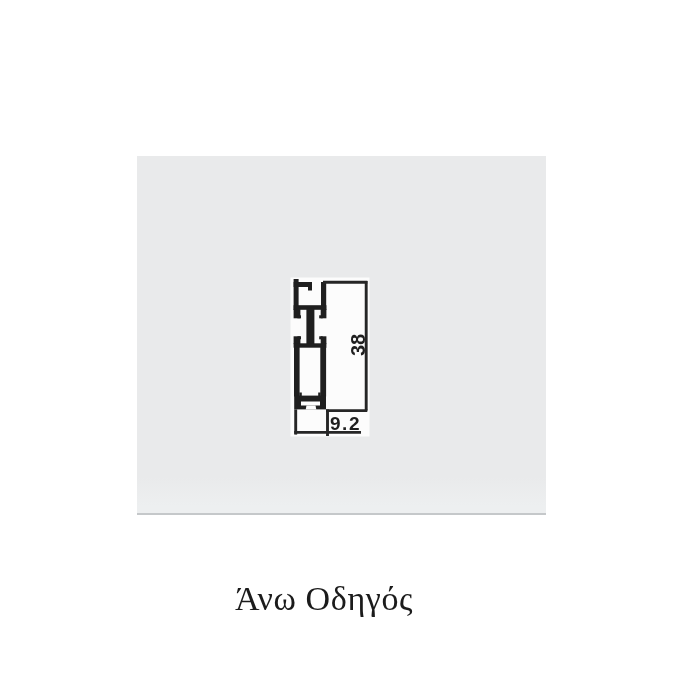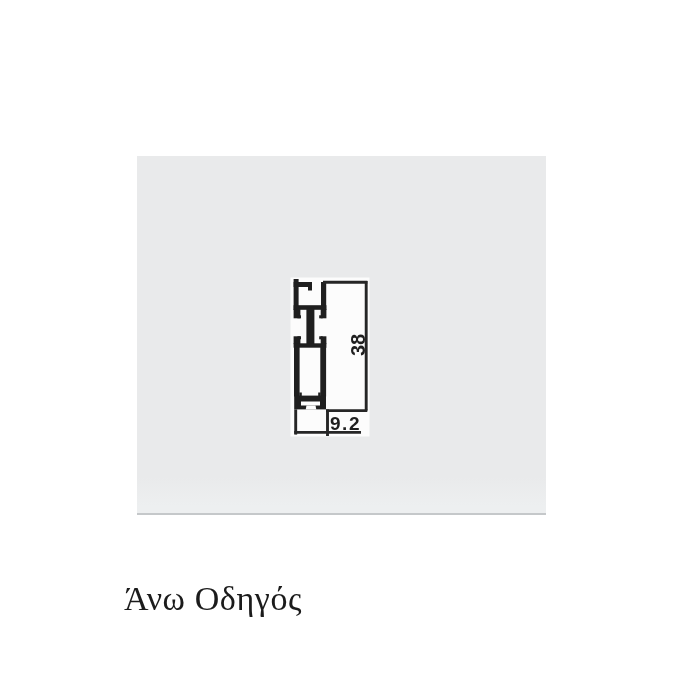--- a/index.html
+++ b/index.html
@@ -2,21 +2,21 @@
 <html><head>
 <meta charset="utf-8">
 <style>
   html,body{margin:0;padding:0;}
   body{width:700px;height:700px;background:#ffffff;position:relative;overflow:hidden;
        font-family:"Liberation Sans", sans-serif;}
   .panel{position:absolute;left:137px;top:155.5px;width:408.5px;height:357.5px;
          background:linear-gradient(#e9eaeb 0%,#e9eaeb 90%,#edeff0 98%);
          border-bottom:2.8px solid #c5c8ca;}
   .draw{position:absolute;left:285px;top:270px;}
-  .caption{position:absolute;left:124px;top:582.2px;width:400px;letter-spacing:0.6px;
+  .caption{position:absolute;left:124px;top:582.2px;width:400px;text-align:center;letter-spacing:0.6px;
            font-family:"Liberation Serif", serif;font-size:34px;color:#1b1b1b;line-height:34px;}
 </style>
 </head>
 <body>
 
   <div class="panel"></div>
 
   <svg class="draw" width="90" height="172" viewBox="0 0 90 172">
 
     <rect x="5.5" y="7.5" width="79" height="159" fill="#fcfcfc"></rect>

